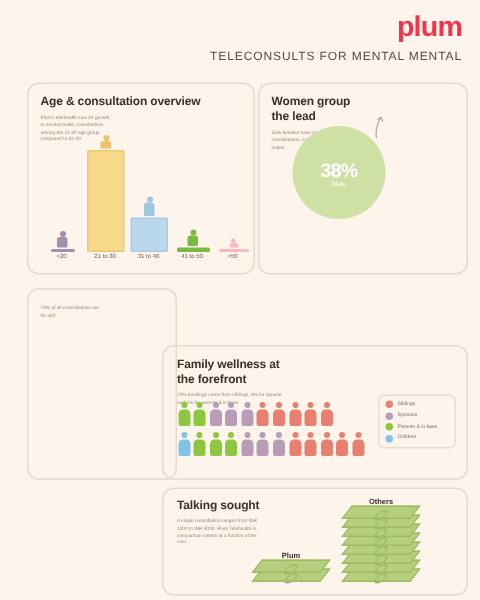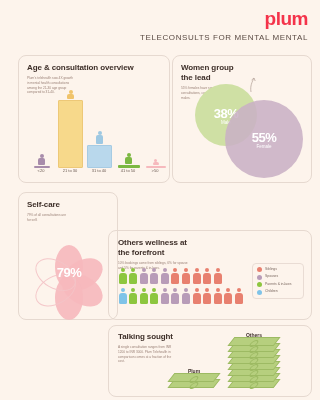--- a/index.html
+++ b/index.html
@@ -192,46 +192,32 @@
     <div class="card-title" style="width:60px">Women group the lead</div>
     <div class="card-desc" style="width:52px">55% females have sought consultations, compared to 45% males.</div>
     <svg class="arrow" viewBox="0 0 12 16">
       <path d="M6 16 C5 10 7 6 9 2" stroke="#b9a79e" stroke-width="0.8" fill="none"></path>
       <path d="M9 2 L6.6 4 M9 2 L10.2 5" stroke="#b9a79e" stroke-width="0.8" fill="none"></path>
     </svg>
     <div class="circle" id="male-circle">
       <div class="pct">38%</div>
       <div class="lbl">Male</div>
     </div>
-    <div class="circle" id="female-circle">
-      <div class="pct">55%</div>
-      <div class="lbl">Female</div>
-    </div>
   </div>
 </div>
 
 <div class="card" id="selfcare-card">
   <div class="sc-inner">
-    <div class="card-title">Self-care</div>
     <div class="card-desc" style="width:42px">79% of all consultations are for self.</div>
-    <div class="flower">
-      <div class="petal" style="transform:rotate(0deg)"></div>
-      <div class="petal" style="transform:rotate(60deg)"></div>
-      <div class="petal" style="transform:rotate(120deg)"></div>
-      <div class="petal" style="transform:rotate(180deg)"></div>
-      <div class="petal outline" style="transform:rotate(240deg)"></div>
-      <div class="petal outline" style="transform:rotate(300deg)"></div>
-      <div class="flower-pct">79%</div>
-    </div>
   </div>
 </div>
 
 <div class="card" id="family-card">
   <div class="fam-inner">
-    <div class="card-title" style="width:80px">Others wellness at the forefront</div>
+    <div class="card-title" style="width:80px">Family wellness at the forefront</div>
     <div class="card-desc" style="width:74px">10% bookings came from siblings, 6% for spouse and 5% for parents &amp; in-laws.</div>
     <div class="pictorow" id="picto-row-1">
       <div class="fig">
           <div class="head" style="background:#8dc63f"></div>
           <div class="body" style="background:#8dc63f"></div>
         </div>
       <div class="fig">
           <div class="head" style="background:#8dc63f"></div>
           <div class="body" style="background:#8dc63f"></div>
         </div>

